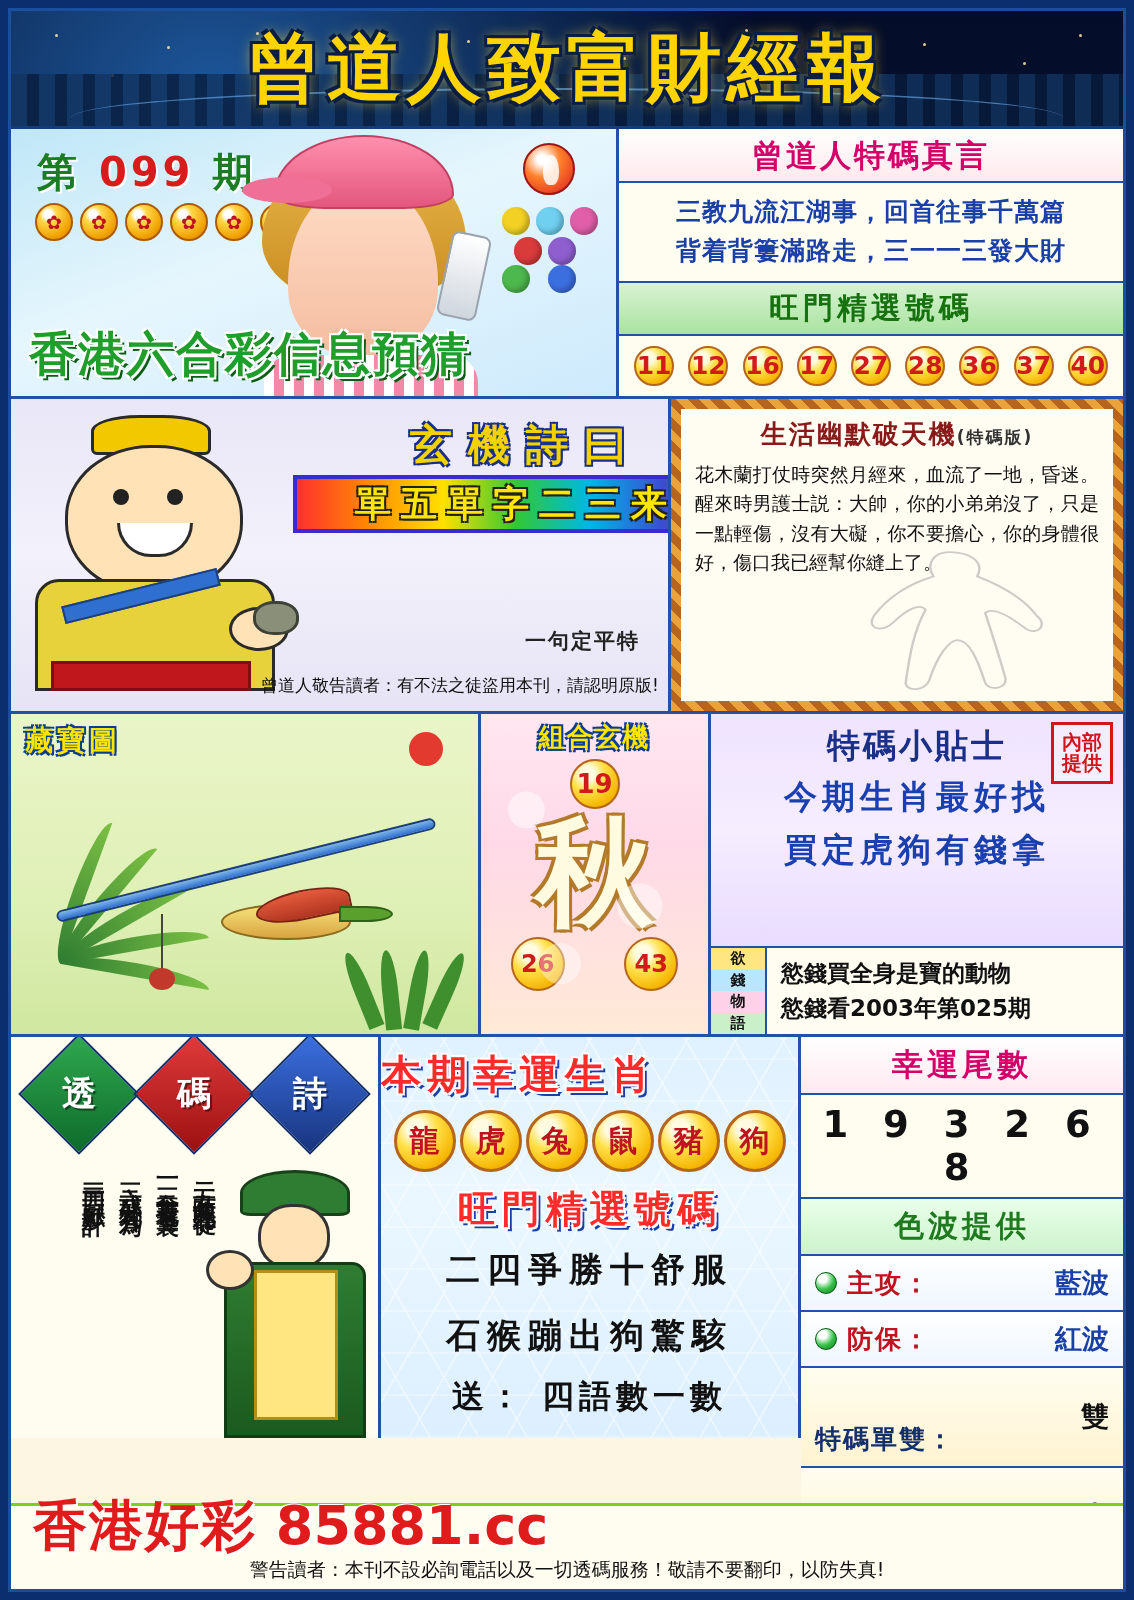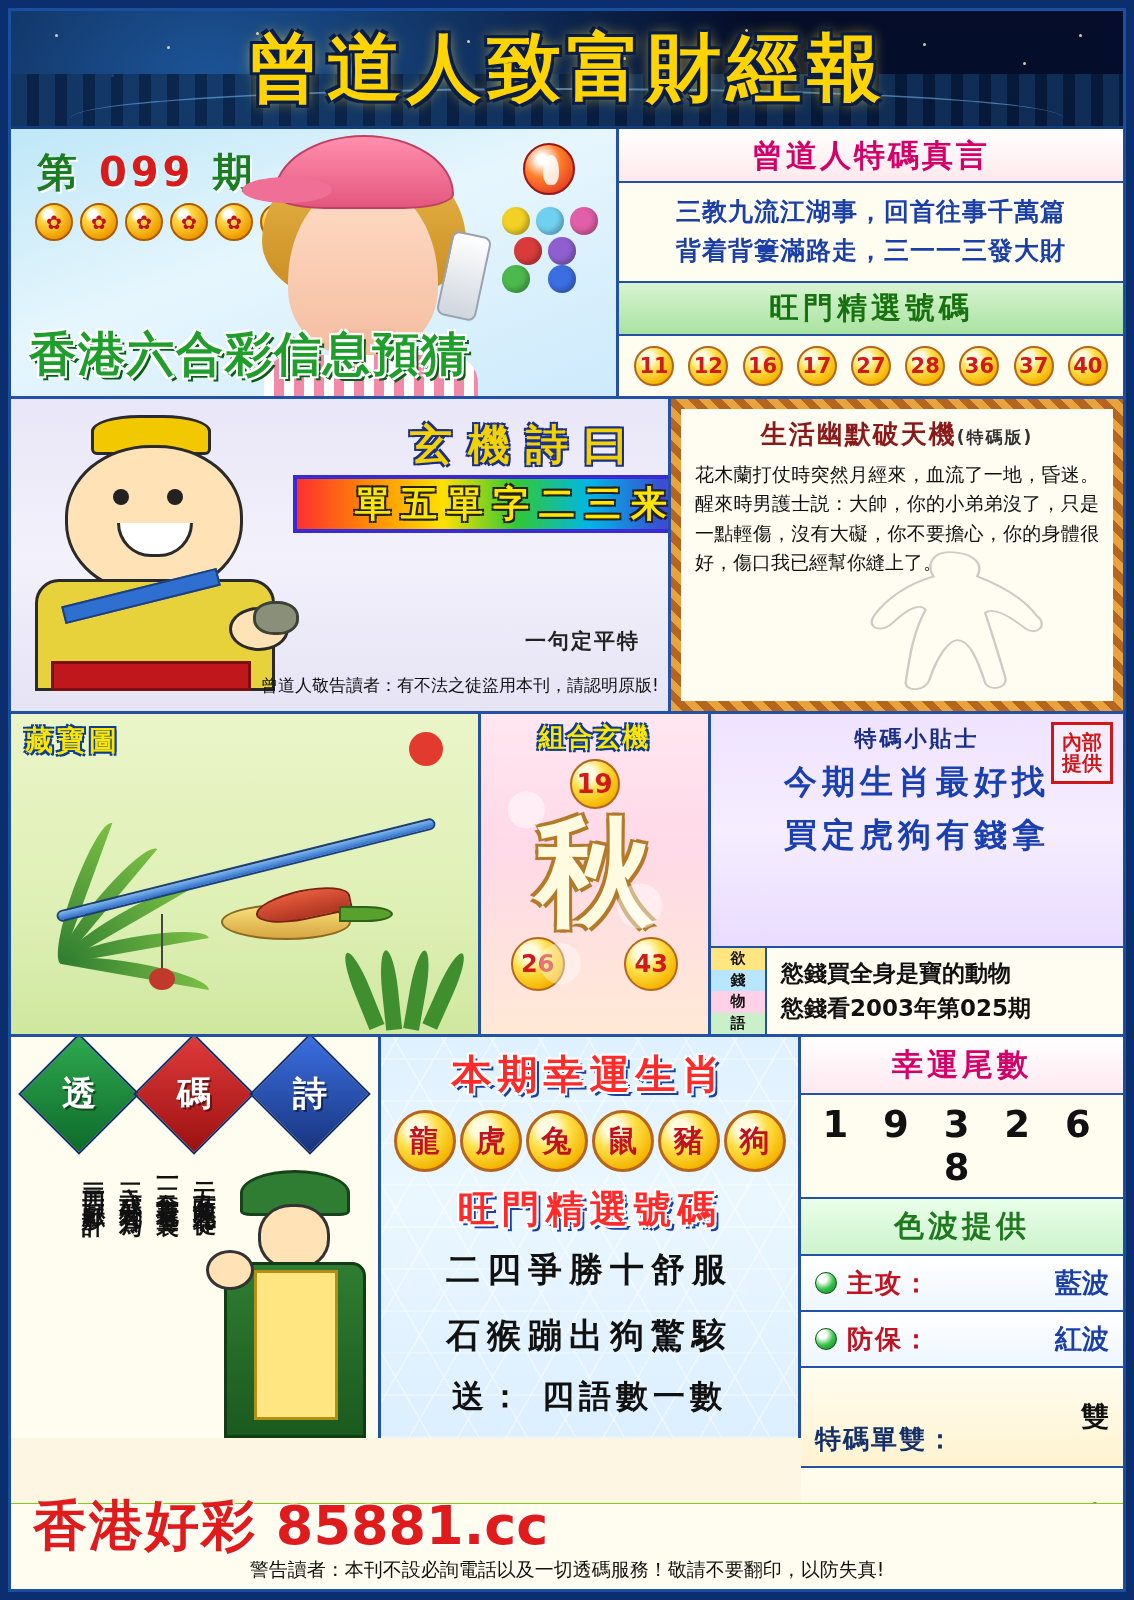--- a/index.html
+++ b/index.html
@@ -167,21 +167,21 @@
   }
   .tr-nums {
     background:#fffdf0; flex:1; display:flex; align-items:center;
     justify-content:space-around; padding:4px 8px;
   }
   .ball-num {
     width:40px; height:40px; border-radius:50%;
     background:radial-gradient(circle at 34% 28%, #fffbe0 0 16%, #ffe04a 38%, #f5b500 75%, #c98900 100%);
     border:2px solid #b5651d;
     display:flex; align-items:center; justify-content:center;
-    color:#d11a1a; font-weight:bold; font-size:21px;
+    color:#d11a1a; font-weight:bold; font-size:25px;
   }
 
   
   .midband { display:flex; border-top:3px solid #2351a6; }
   .poembox {
     width:660px; height:312px; position:relative;
     background:linear-gradient(180deg,#e9e6f7 0%, #f3f1fb 50%, #e6e3f5 100%);
     border-right:3px solid #2351a6; overflow:hidden;
   }
   .oldman { position:absolute; left:10px; top:12px; width:290px; height:280px; }
@@ -311,21 +311,21 @@
     pointer-events:none;
   }
 
   .tipsbox { flex:1; display:flex; flex-direction:column; }
   .tips-main {
     flex:1; position:relative;
     background:linear-gradient(180deg,#efe3ff 0%, #f6edff 50%, #e9dcff 100%);
     border-bottom:2px solid #2351a6;
   }
   .tips-head {
-    text-align:center; font-size:22px; font-weight:bold; color:#1a2f8a;
+    text-align:center; font-size:33px; font-weight:bold; color:#1a2f8a;
     padding:10px 16px 2px; letter-spacing:3px;
   }
   .tips-l1, .tips-l2 {
     text-align:center; font-size:33px; font-weight:bold; color:#1a3fb0;
     letter-spacing:5px; padding:4px 0;
   }
   .stamp {
     position:absolute; right:10px; top:8px; width:62px; height:62px;
     border:3px solid #d01616; color:#d01616; font-weight:bold;
     font-size:20px; line-height:1.05; text-align:center; padding-top:7px;
@@ -383,21 +383,21 @@
     border-right:3px solid #2351a6; overflow:hidden;
   }
   .center-net {
     position:absolute; inset:0; opacity:.5;
     background:
       repeating-linear-gradient(60deg, rgba(255,255,255,.8) 0 2px, transparent 2px 42px),
       repeating-linear-gradient(-60deg, rgba(255,255,255,.8) 0 2px, transparent 2px 42px),
       repeating-linear-gradient(0deg, rgba(255,255,255,.6) 0 2px, transparent 2px 42px);
   }
   .ct1 {
-    position:relative; text-align:center; font-size:40px; font-weight:bold;
+    position:relative; font-size:40px; font-weight:bold;
     letter-spacing:6px; color:#ff2b2b; padding-top:10px;
     text-shadow:-2px -2px 0 #fff,2px -2px 0 #fff,-2px 2px 0 #fff,2px 2px 0 #fff, 4px 4px 0 #1b3fa8;
   }
   .zodiacs { position:relative; display:flex; justify-content:center; gap:4px; padding:8px 0 2px; }
   .zb {
     width:62px; height:62px; border-radius:50%;
     background:radial-gradient(circle at 34% 28%, #fffbe0 0 16%, #ffe04a 38%, #f5b500 75%, #c98900 100%);
     border:3px solid #b5651d;
     display:flex; align-items:center; justify-content:center;
     color:#c1121f; font-size:30px; font-weight:bold;
@@ -444,21 +444,21 @@
   }
   .rb-row .k { font-size:26px; font-weight:bold; color:#c1121f; letter-spacing:2px; }
   .rb-row .v { font-size:27px; font-weight:bold; color:#1b3fa8; margin-left:auto; }
   .rb-row.alt { background:linear-gradient(180deg,#fffdf0,#fff3d0); }
   .rb-row.alt .k { color:#14306b;margin-top:45px; }
   .rb-row.alt .v { color:#111; font-size:28px; }
 
   
   .footer {
     position:absolute; left:0; right:0; bottom:0; height:86px;
-    background:#fffdf0; border-top:1px solid #84cc16;
+    background:#fffdf0; border-top:3px solid #84cc16;
     display:flex; align-items:flex-end;
   }
   .footer-note {
     width:100%; text-align:center; font-size:19px; color:#111; padding-bottom:6px;
   }
   .watermark {
     position:absolute; left:22px; bottom:26px;
     font-size:54px; font-weight:bold; white-space:nowrap; z-index:20;
   }
   .watermark .cn { color:#e01b1b; text-shadow:2px 2px 0 #fff; letter-spacing:2px; }

